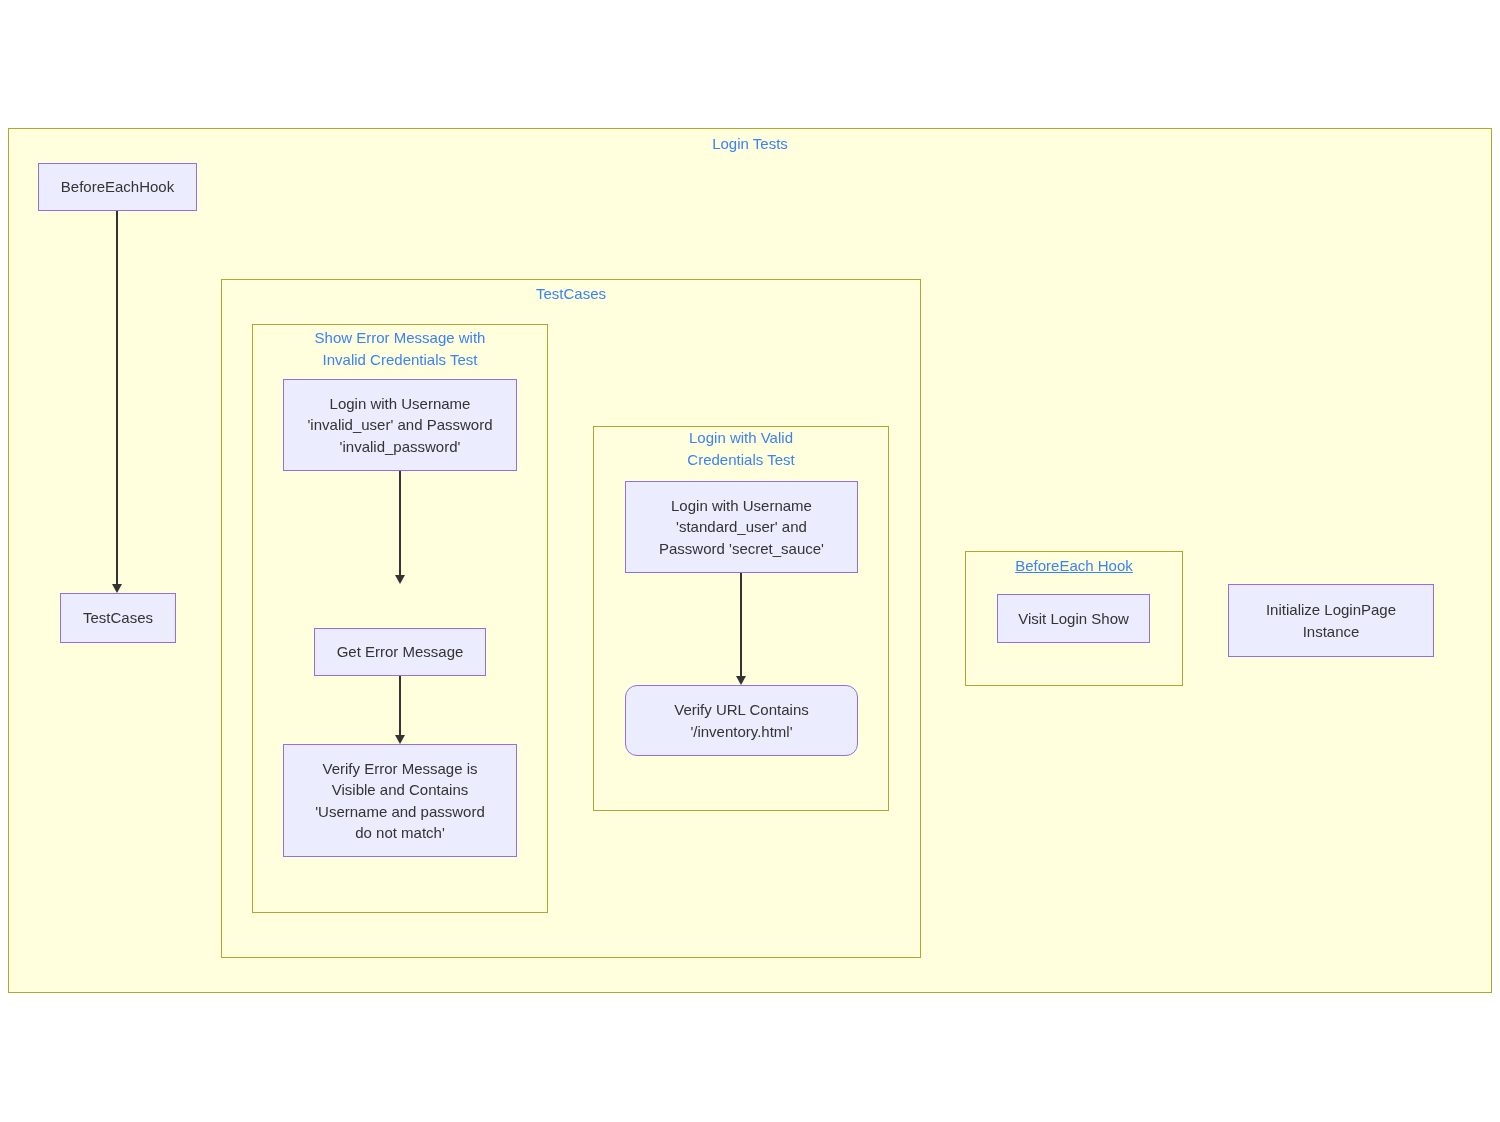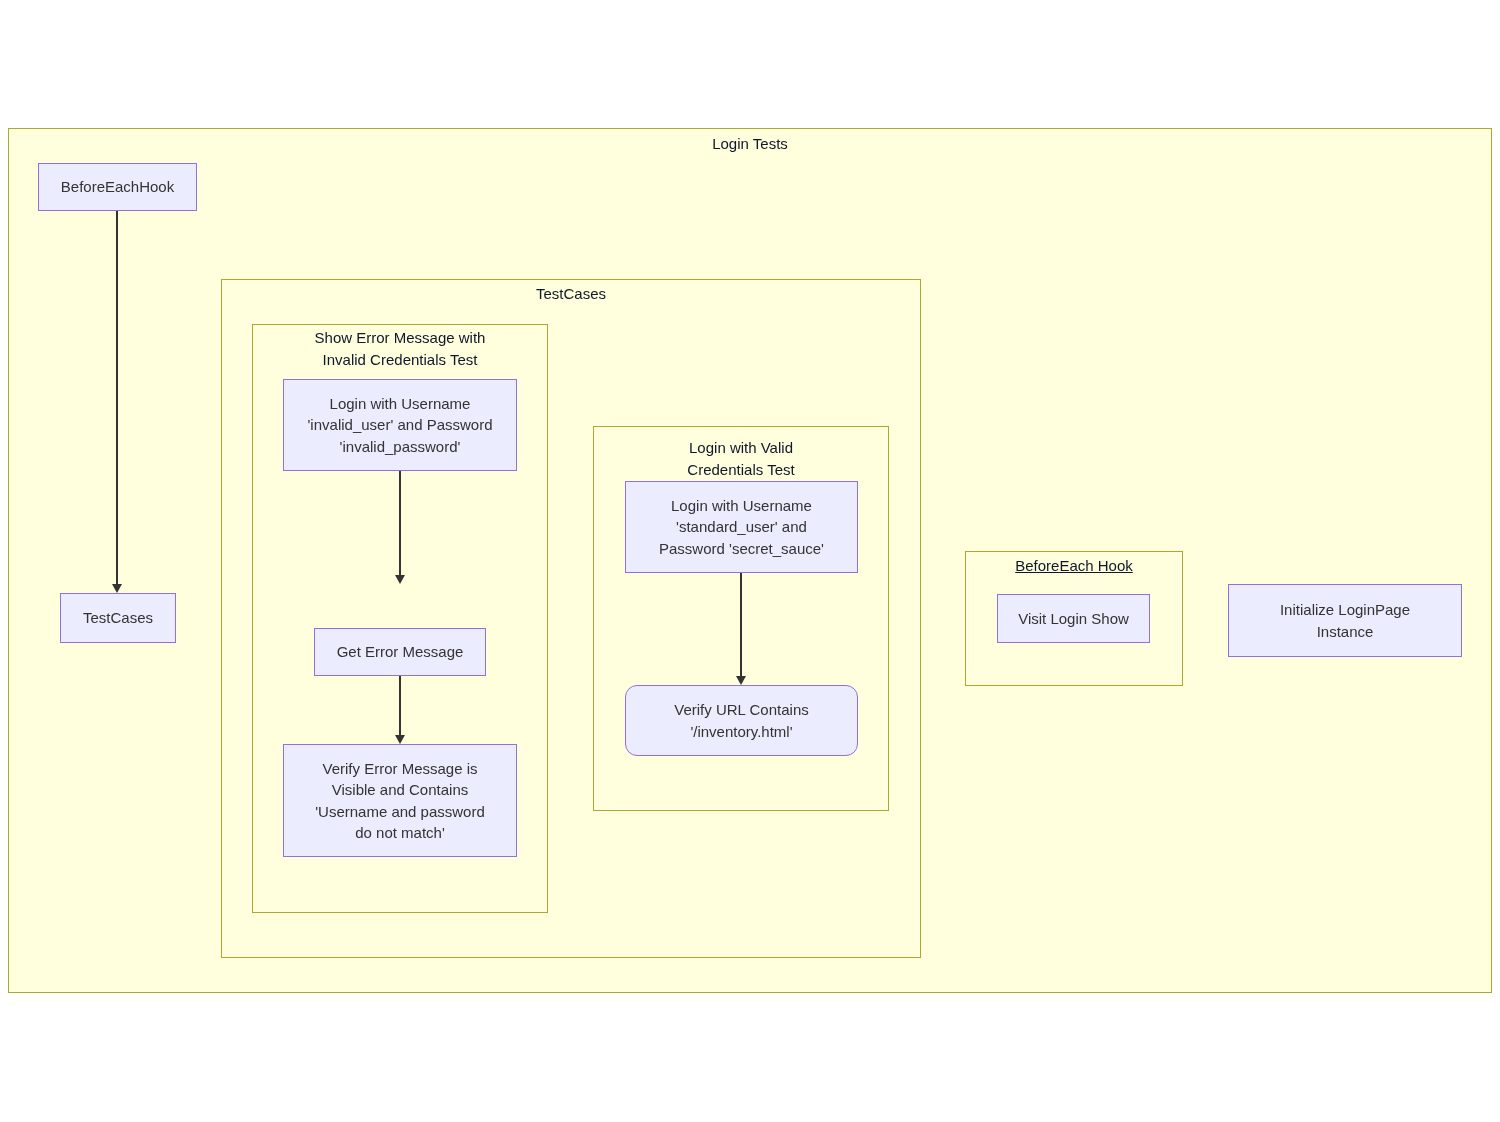--- a/index.html
+++ b/index.html
@@ -22,21 +22,21 @@
     border: 1px solid #aaaa33;
     box-sizing: border-box;
   }
   .cluster-label {
     position: absolute;
     left: 0;
     right: 0;
     text-align: center;
     white-space: pre-line;
     line-height: 22px;
-    color: #0f172a;
+    color: #3b82f6;
   }
   .node {
     position: absolute;
     background: #ececff;
     border: 1px solid #9370db;
     box-sizing: border-box;
     display: flex;
     align-items: center;
     justify-content: center;
     text-align: center;
@@ -71,21 +71,21 @@
   <div class="cluster" style="left:221px; top:279px; width:700px; height:679px;">
     <div class="cluster-label" style="top:3px;">TestCases</div>
   </div>
 
   <div class="cluster" style="left:252px; top:324px; width:296px; height:589px;">
     <div class="cluster-label" style="top:2px;">Show Error Message with
 Invalid Credentials Test</div>
   </div>
 
   <div class="cluster" style="left:593px; top:426px; width:296px; height:385px;">
-    <div class="cluster-label" style="top:10px;">Login with Valid
+    <div class="cluster-label" style="top:0;">Login with Valid
 Credentials Test</div>
   </div>
 
   <div class="cluster" style="left:965px; top:551px; width:218px; height:135px;">
     <div class="cluster-label" style="top:3px;text-decoration:underline;">BeforeEach Hook</div>
   </div>
 
   <div class="edge-line" style="left:116px; top:211px; height:374px;"></div>
   <div class="arrowhead" style="left:112px; top:584px;"></div>
 
@@ -115,16 +115,16 @@
 
   <div class="node" style="left:625px; top:481px; width:233px; height:92px;">Login with Username
 'standard_user' and
 Password 'secret_sauce'</div>
 
   <div class="node" style="left:625px; top:685px; width:233px; height:71px;border-radius:12px;">Verify URL Contains
 '/inventory.html'</div>
 
   <div class="node" style="left:997px; top:594px; width:153px; height:49px;">Visit Login Show</div>
 
-  <div class="node" style="left:1228px; top:584px; width:234px; height:73px;">Initialize LoginPage
+  <div class="node" style="left:1228px; top:584px; width:206px; height:73px;">Initialize LoginPage
 Instance</div>
 
 </div>
 
 </body></html>

